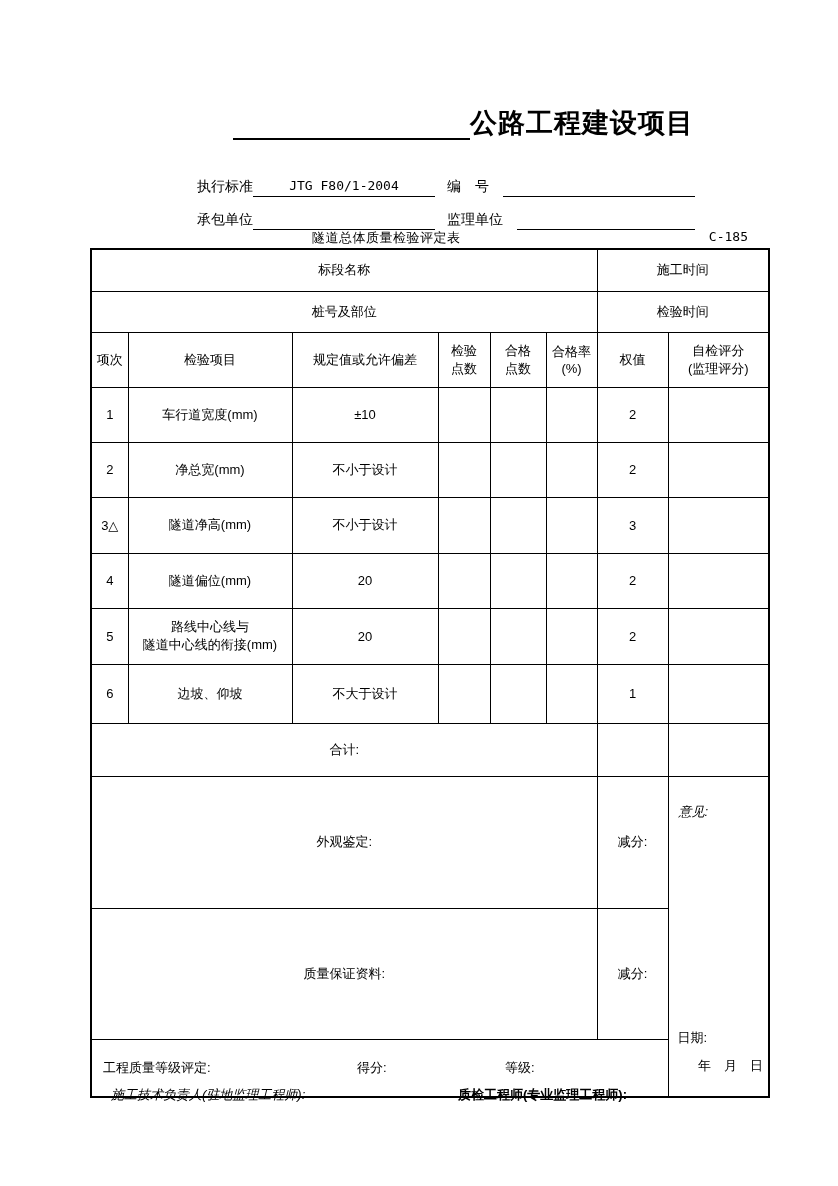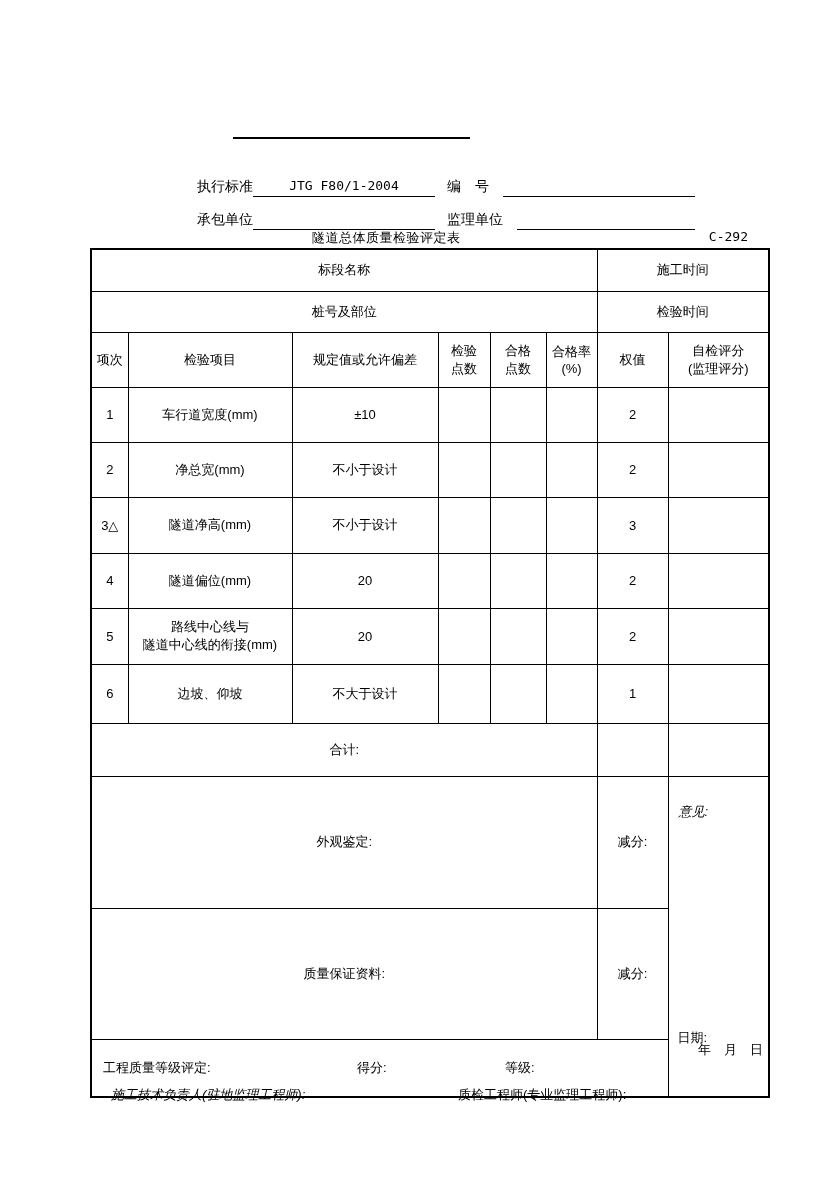--- a/index.html
+++ b/index.html
@@ -85,57 +85,58 @@
     vertical-align: middle;
     white-space: pre-line;
     overflow: hidden;
   }
   td.tl { text-align: left; padding-left: 12px; }
   td.top-left { text-align: left; vertical-align: top; padding: 11px 0 0 11px; }
   td.ded { text-align: left; vertical-align: top; padding: 11px 0 0 16px; }
   .op-inner { position: relative; height: 287px; width: 100%; }
   .op-label { position: absolute; left: 10px; top: 11px; font-style: italic; }
   .date-label { position: absolute; left: 9px; bottom: 32px; }
-  .ymd { position: absolute; right: 5px; bottom: 20px; white-space: nowrap; }
+  .ymd { position: absolute; right: 5px; bottom: 4px; white-space: nowrap; }
   .grade-inner { position: relative; height: 26px; width: 100%; }
   .grade-inner span { position: absolute; top: 0; line-height: 26px; white-space: nowrap; }
   .g1 { left: 11px; }
   .g2 { left: 265px; }
   .g3 { left: 413px; }
   
   .sig { position: absolute; top: 1086px; font-size: 13px; white-space: nowrap; }
   .sig-left  { left: 111px; font-style: italic; }
-  .sig-right { left: 458px; }
+  .sig-right { left: 458px; font-weight: bold; }
 </style>
 </head>
 <body>
 
 <div class="page">
 
   <div class="title-row">
     <span class="title-line"></span>
+    <h1 class="doc-title">公路工程建设项目</h1>
   </div>
 
   <div class="hrow" style="top:176px">
     <span class="hlabel">执行标准</span>
     <span class="ul ul1 mono">JTG F80/1-2004</span>
     <span class="hlabel lbl2">编　号</span>
     <span class="ul ul2"></span>
   </div>
 
   <div class="hrow" style="top:209px">
     <span class="hlabel">承包单位</span>
     <span class="ul ul1"></span>
     <span class="hlabel lbl2">监理单位</span>
     <span class="ul ul2"></span>
   </div>
 
   <div class="table-title-row">
     <span class="table-title">隧道总体质量检验评定表</span>
-    <span class="form-code mono">C-292</span>
+    <span class="form-code mono">C-185</span>
   </div>
 
   <table class="main">
     <colgroup>
       <col style="width:37px">
         <col style="width:164px">
         <col style="width:146px">
         <col style="width:52px">
       <col style="width:56px">
         <col style="width:51px">

